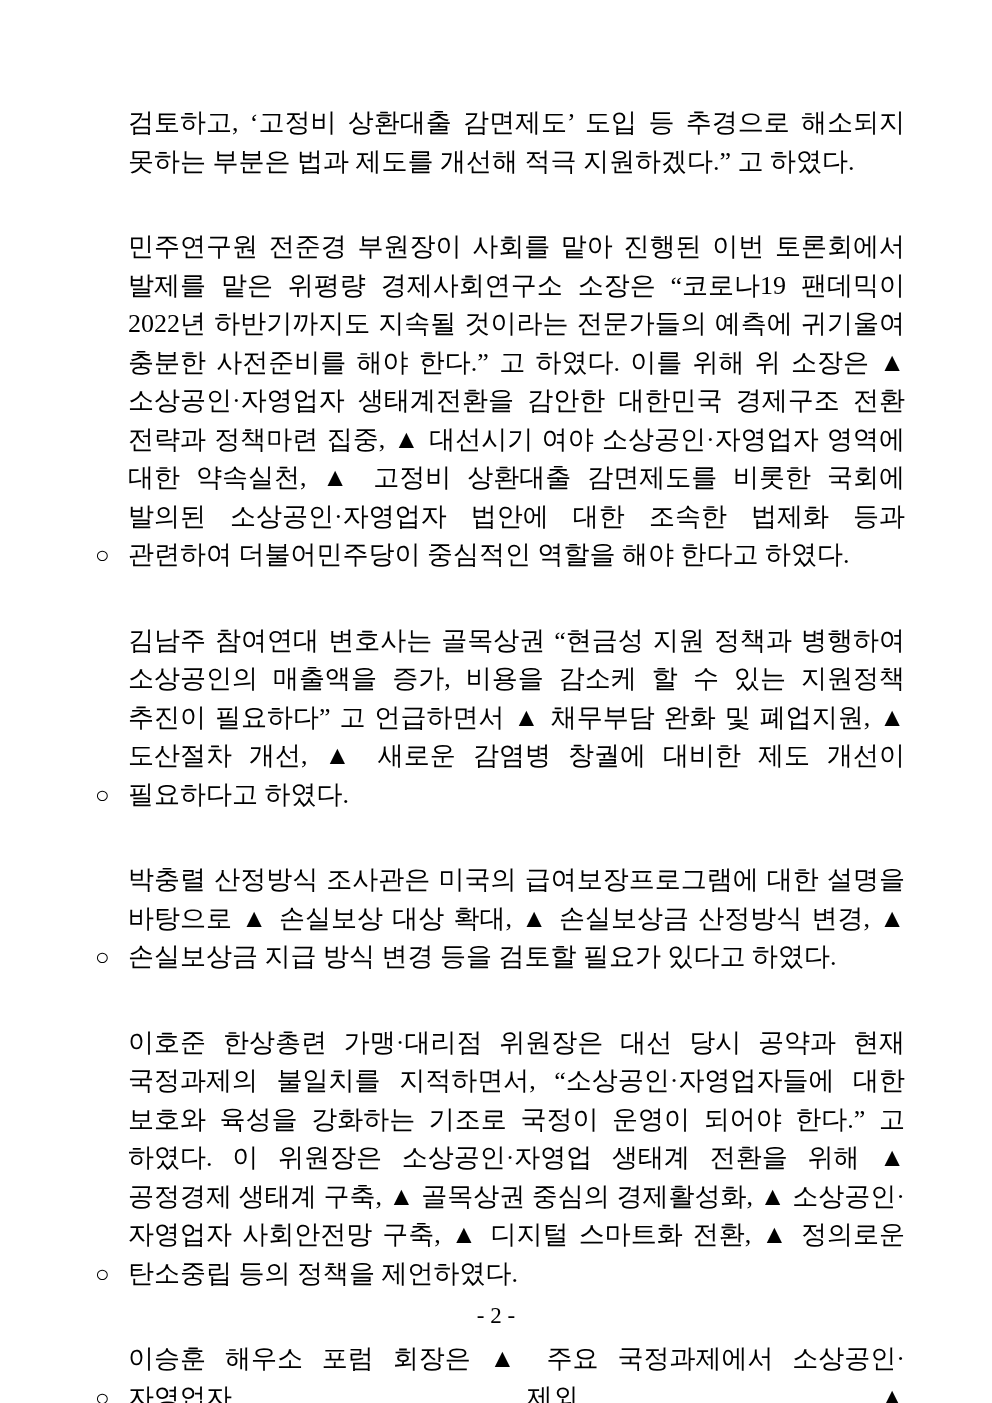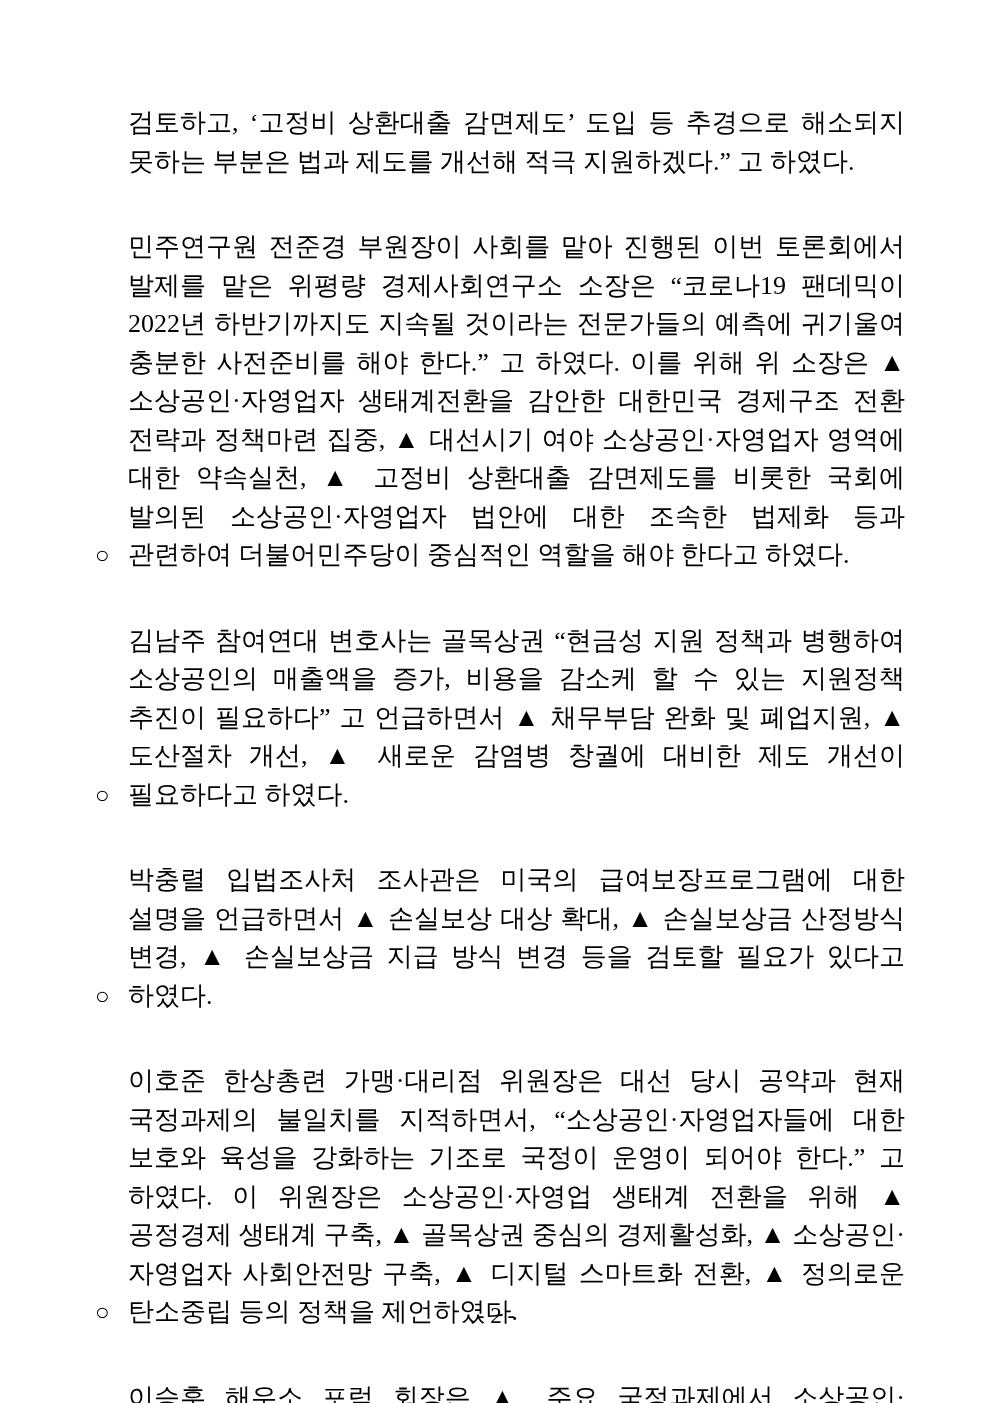--- a/index.html
+++ b/index.html
@@ -73,21 +73,21 @@
       <span class="ptext">민주연구원 전준경 부원장이 사회를 맡아 진행된 이번 토론회에서 발제를 맡은 위평량 경제사회연구소 소장은 “코로나19 팬데믹이 2022년 하반기까지도 지속될 것이라는 전문가들의 예측에 귀기울여 충분한 사전준비를 해야 한다.” 고 하였다. 이를 위해 위 소장은 ▲ 소상공인·자영업자 생태계전환을 감안한 대한민국 경제구조 전환 전략과 정책마련 집중, ▲ 대선시기 여야 소상공인·자영업자 영역에 대한 약속실천, ▲ 고정비 상환대출 감면제도를 비롯한 국회에 발의된 소상공인·자영업자 법안에 대한 조속한 법제화 등과 관련하여 더불어민주당이 중심적인 역할을 해야 한다고 하였다.</span>
     </div>
 
     <div class="para">
       <span class="bullet">○</span>
       <span class="ptext">김남주 참여연대 변호사는 골목상권 “현금성 지원 정책과 병행하여 소상공인의 매출액을 증가, 비용을 감소케 할 수 있는 지원정책 추진이 필요하다” 고 언급하면서 ▲ 채무부담 완화 및 폐업지원, ▲ 도산절차 개선, ▲ 새로운 감염병 창궐에 대비한 제도 개선이 필요하다고 하였다.</span>
     </div>
 
     <div class="para">
       <span class="bullet">○</span>
-      <span class="ptext">박충렬 입법조사처 조사관은 미국의 급여보장프로그램에 대한 설명을 언급하면서 ▲ 손실보상 대상 확대, ▲ 손실보상금 산정방식 변경, ▲ 손실보상금 지급 방식 변경 등을 검토할 필요가 있다고 하였다.</span>
+      <span class="ptext">박충렬 산정방식 조사관은 미국의 급여보장프로그램에 대한 설명을 바탕으로 ▲ 손실보상 대상 확대, ▲ 손실보상금 산정방식 변경, ▲ 손실보상금 지급 방식 변경 등을 검토할 필요가 있다고 하였다.</span>
     </div>
 
     <div class="para">
       <span class="bullet">○</span>
       <span class="ptext">이호준 한상총련 가맹·대리점 위원장은 대선 당시 공약과 현재 국정과제의 불일치를 지적하면서, “소상공인·자영업자들에 대한 보호와 육성을 강화하는 기조로 국정이 운영이 되어야 한다.” 고 하였다. 이 위원장은 소상공인·자영업 생태계 전환을 위해 ▲ 공정경제 생태계 구축, ▲ 골목상권 중심의 경제활성화, ▲ 소상공인·자영업자 사회안전망 구축, ▲ 디지털 스마트화 전환, ▲ 정의로운 탄소중립 등의 정책을 제언하였다.</span>
     </div>
 
     <div class="para full-last">
       <span class="bullet">○</span>
       <span class="ptext">이승훈 해우소 포럼 회장은 ▲ 주요 국정과제에서 소상공인·자영업자 제외, ▲</span>

